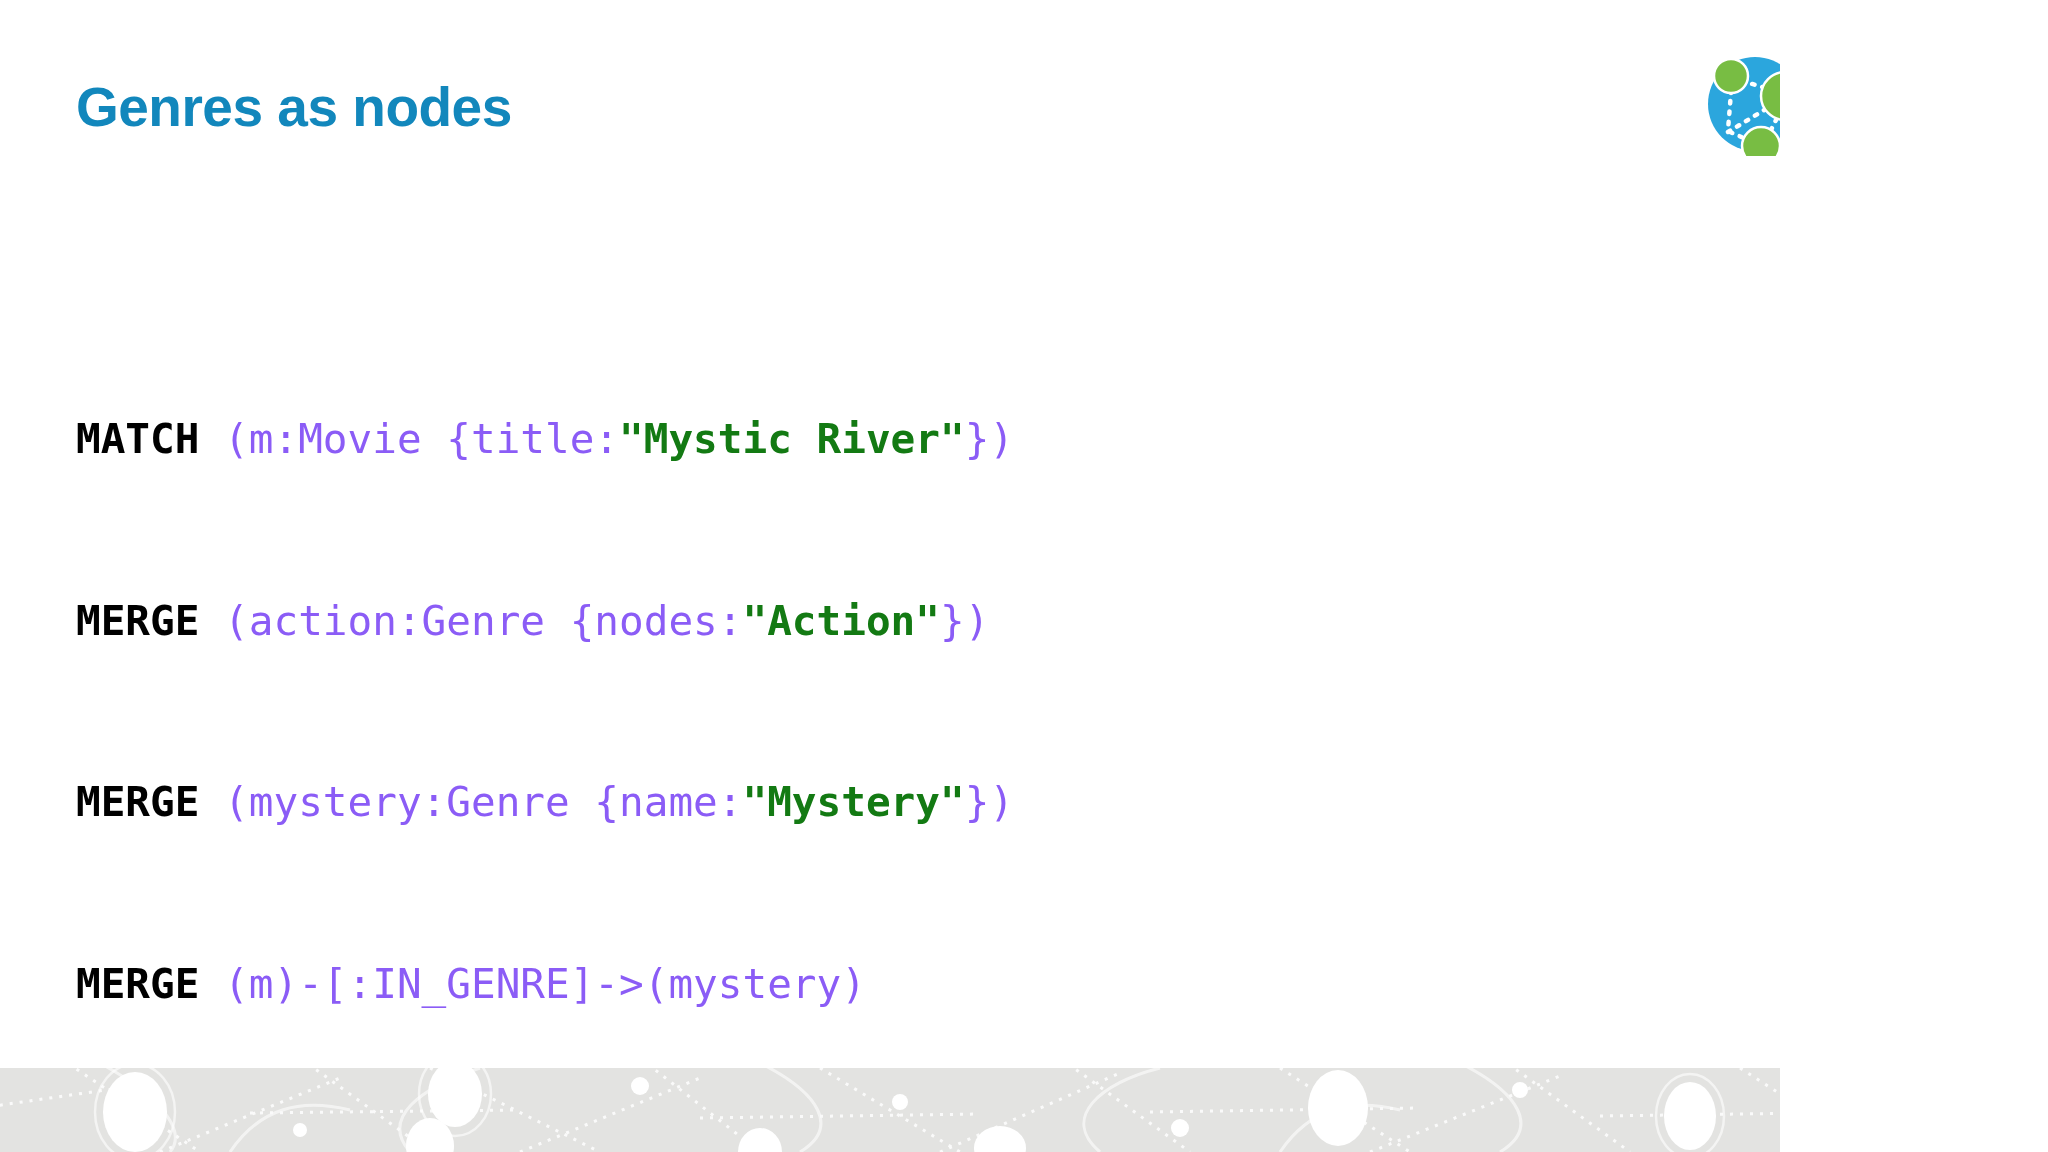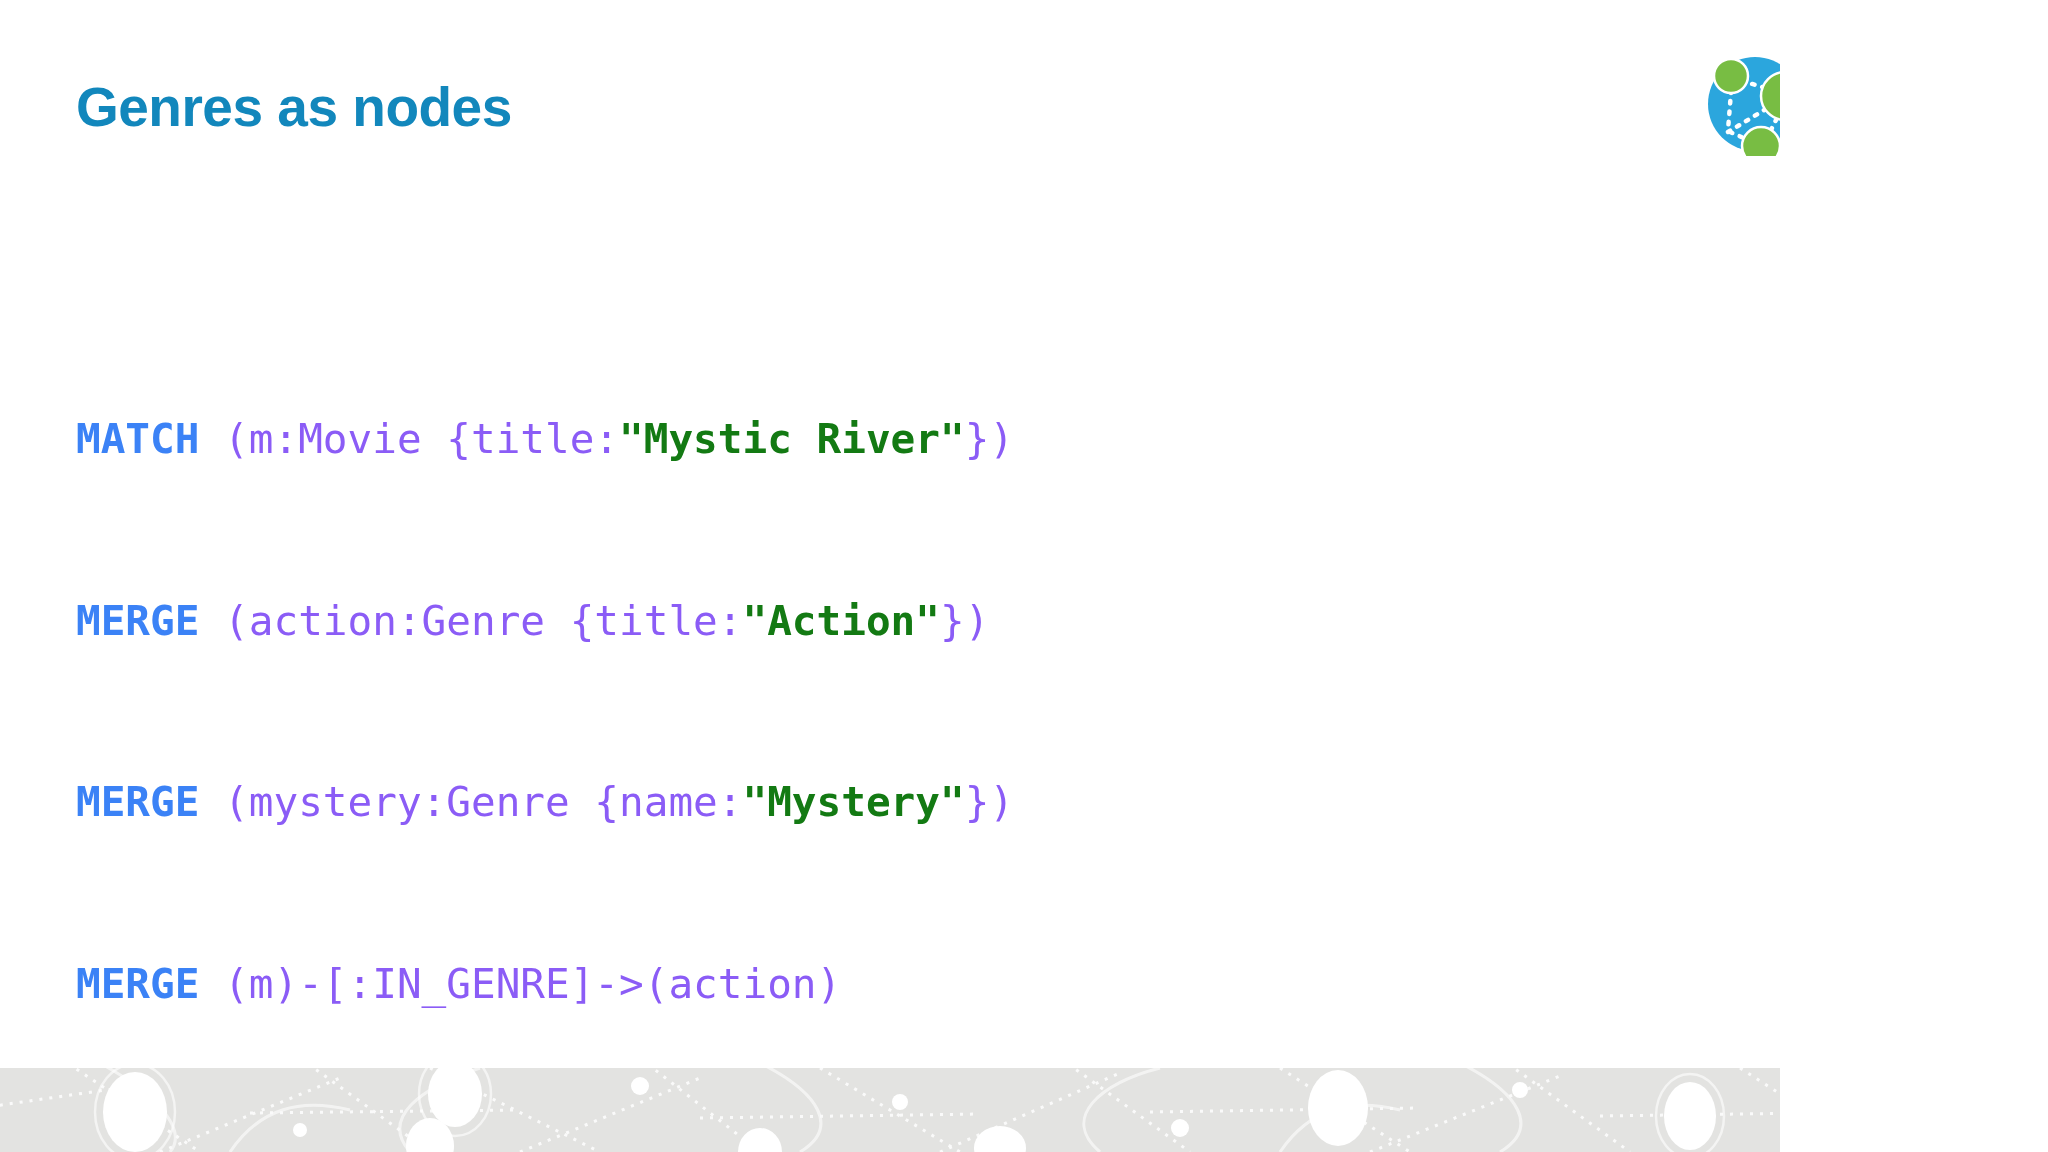--- a/index.html
+++ b/index.html
@@ -40,21 +40,21 @@
     font-family: "DejaVu Sans Mono", "Liberation Mono", monospace;
     font-size: 41px;
     line-height: 60.5px;
     color: #000000;
     white-space: pre;
   }
   .code-line {
     white-space: pre;
   }
   .tok-kw {
-    color: #3b82f6;
+    color: #000000;
     font-weight: bold;
   }
   .tok-str {
     color: #137a13;
     font-weight: bold;
   }
   .tok-plain {
     color: #8b5cf6;
   }
 
@@ -122,23 +122,22 @@
         <path d="M297 50 L297 88"></path>
 
         <path d="M313 40 L313 88 C313 98, 308 102, 301 102"></path>
       </g>
       <circle cx="313" cy="24" r="4.2" fill="#4a4a4a"></circle>
     </svg>
   </div>
 
   <div class="code-block">
     <div class="code-line"><span class="tok-kw">MATCH</span><span class="tok-plain"> (m:Movie {title:</span><span class="tok-str">"Mystic River"</span><span class="tok-plain">})</span></div>
-    <div class="code-line"><span class="tok-kw">MERGE</span><span class="tok-plain"> (action:Genre {title:</span><span class="tok-str">"Action"</span><span class="tok-plain">})</span></div>
+    <div class="code-line"><span class="tok-kw">MERGE</span><span class="tok-plain"> (action:Genre {nodes:</span><span class="tok-str">"Action"</span><span class="tok-plain">})</span></div>
     <div class="code-line"><span class="tok-kw">MERGE</span><span class="tok-plain"> (mystery:Genre {name:</span><span class="tok-str">"Mystery"</span><span class="tok-plain">})</span></div>
-    <div class="code-line"><span class="tok-kw">MERGE</span><span class="tok-plain"> (m)-[:IN_GENRE]-&gt;(action)</span></div>
     <div class="code-line"><span class="tok-kw">MERGE</span><span class="tok-plain"> (m)-[:IN_GENRE]-&gt;(mystery)</span></div>
   </div>
 
   <div class="bottom-band">
     <svg width="2048" height="84" viewBox="0 0 2048 84" xmlns="http://www.w3.org/2000/svg">
       <rect width="2048" height="84" fill="#e3e3e1"></rect>
       <g stroke="#ffffff" stroke-width="3" fill="none" opacity="0.85">
         <g stroke-dasharray="3 7">
           <path d="M-20 40 L120 20"></path>
           <path d="M60 -10 L200 84"></path>

